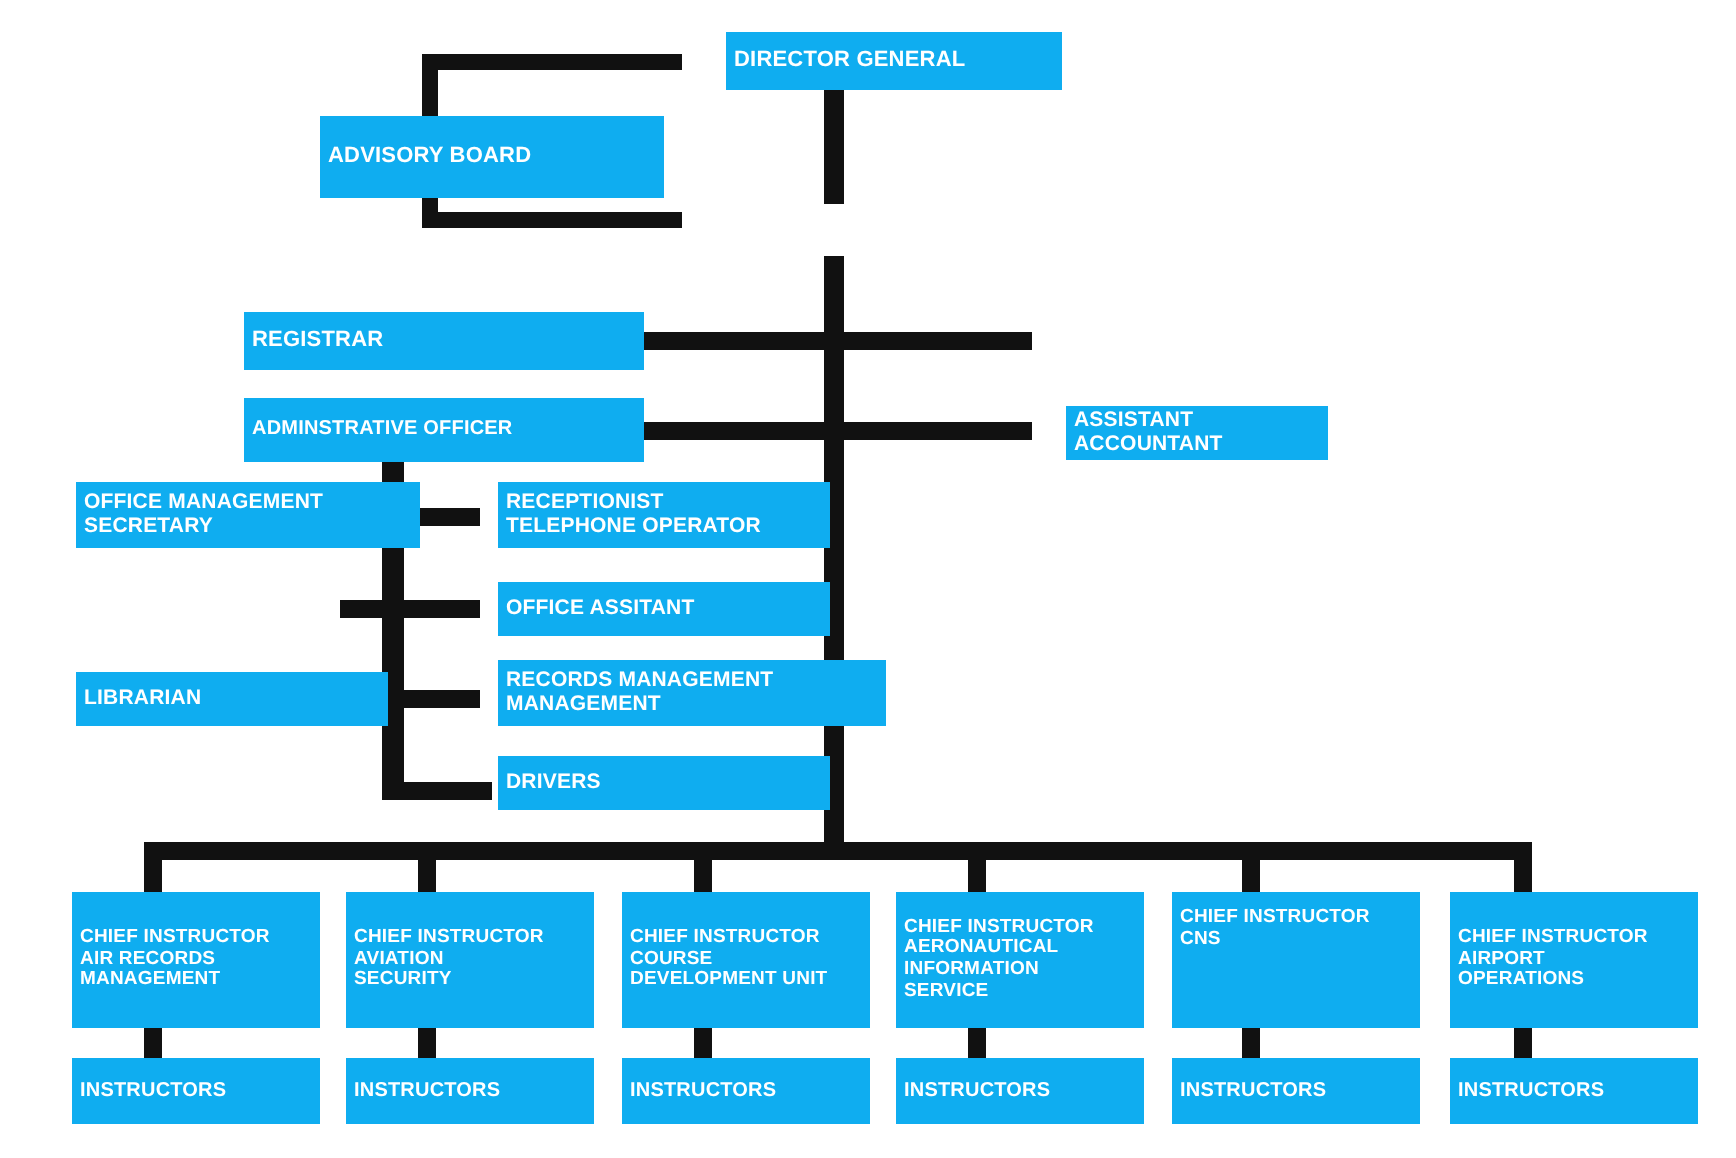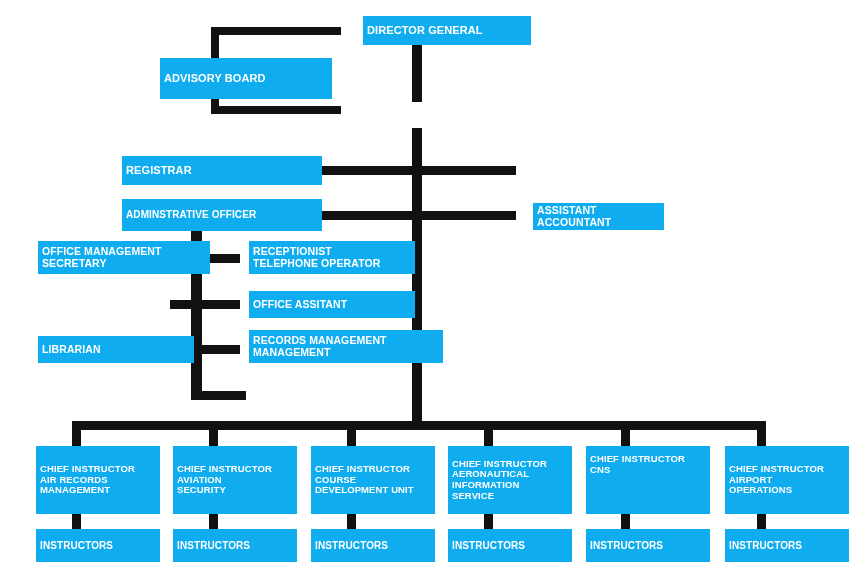--- a/index.html
+++ b/index.html
@@ -132,20 +132,23 @@
 
   <div class="node t105" style="left:16px; top:336px; width:156px; height:27px;">
     <span>LIBRARIAN</span>
   </div>
 
   <div class="node t105" style="left:227px; top:330px; width:194px; height:33px; flex-direction:column;">
     <span>RECORDS MANAGEMENT</span>
     <span>MANAGEMENT</span>
   </div>
 
+  <div class="node t105" style="left:227px; top:378px; width:166px; height:27px;">
+    <span>DRIVERS</span>
+  </div>
 
   <div class="node t95" style="left:14px; top:446px; width:124px; height:68px; flex-direction:column;">
     <span>CHIEF INSTRUCTOR</span>
     <span>AIR RECORDS</span>
     <span>MANAGEMENT</span>
   </div>
 
   <div class="node t95" style="left:151px; top:446px; width:124px; height:68px; flex-direction:column;">
     <span>CHIEF INSTRUCTOR</span>
     <span>AVIATION</span>

